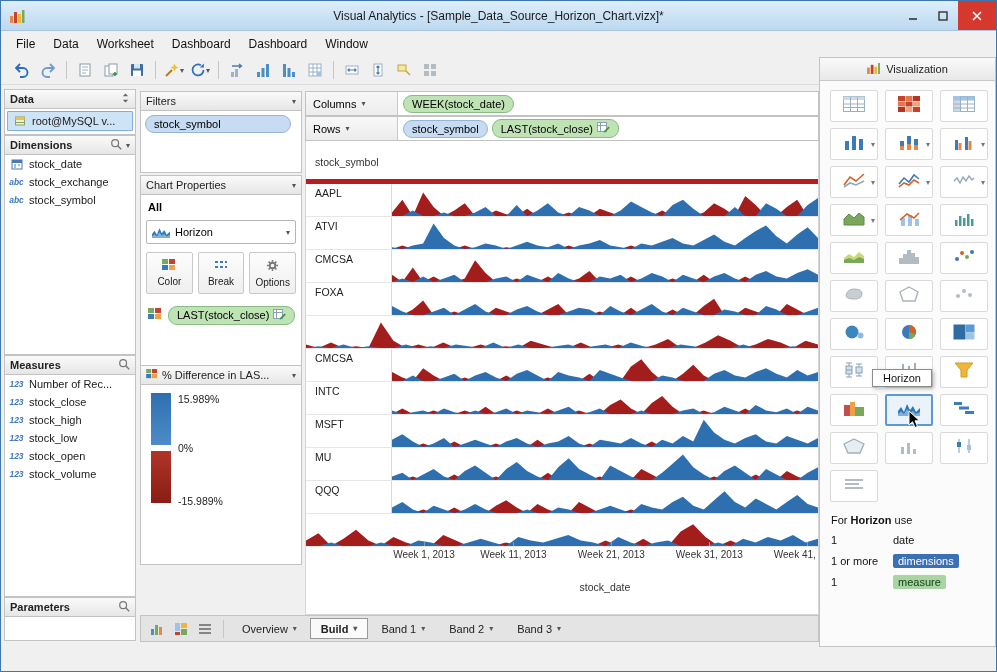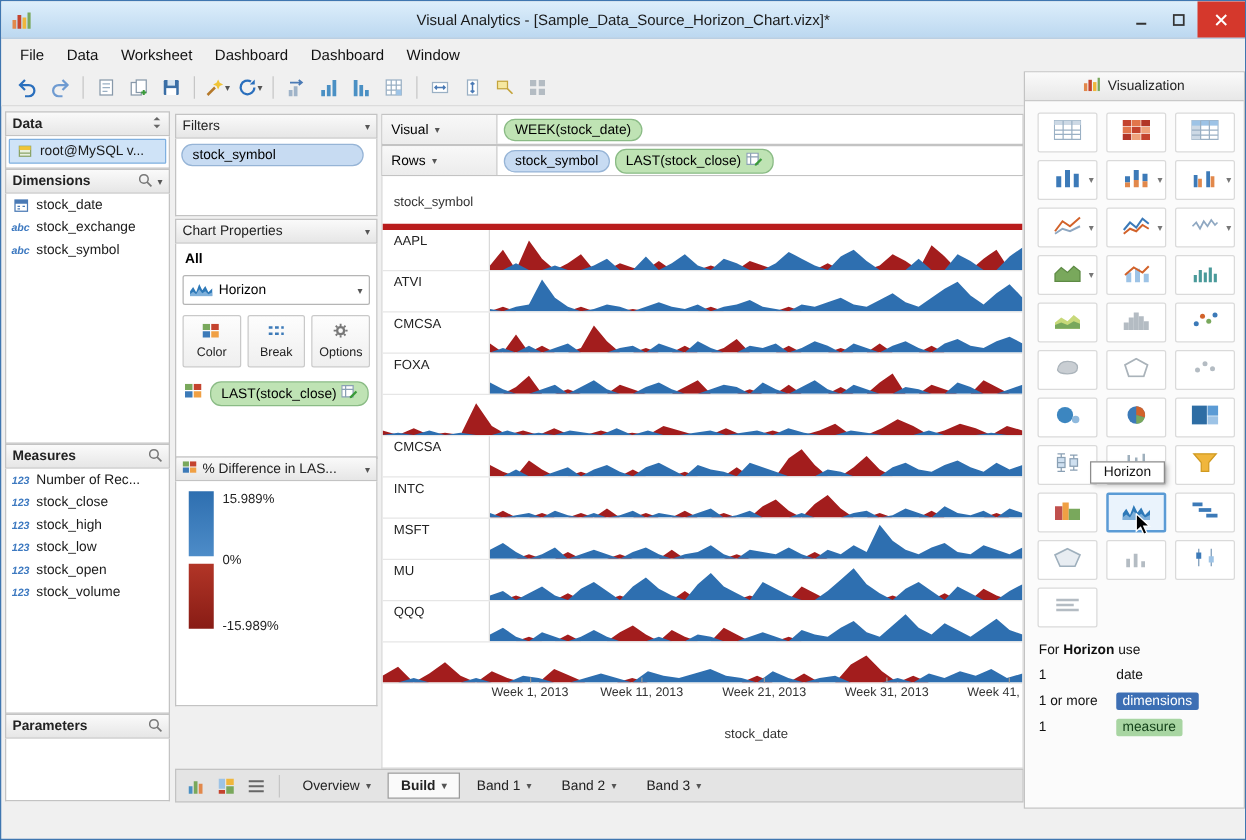--- a/index.html
+++ b/index.html
@@ -21,21 +21,21 @@
   .main{position:relative;height:588px;}
   
   .panel-header{height:20px;background:linear-gradient(#fafafa,#e6e6e6);border:1px solid #c3c3c3;display:flex;align-items:center;padding:0 5px;font-size:11px;color:#222;box-sizing:border-box;gap:4px;}
   .bold{font-weight:bold;}
   .spacer{flex:1;}
   
   .left-panel{position:absolute;left:3px;top:4px;width:132px;bottom:32px;display:flex;flex-direction:column;}
   .lp-box{background:#fff;border:1px solid #c3c3c3;border-top:none;box-sizing:border-box;overflow:hidden;}
   .conn-box{height:26px;}
   .dims-box{height:200px;}
-  .meas-box{height:196px;}
+  .meas-box{height:222px;}
   .params-box{flex:1;}
   .list-item{display:flex;align-items:center;height:18px;padding:0 3px;font-size:11px;color:#1a1a1a;gap:4px;white-space:nowrap;overflow:hidden;}
   .li-icon{width:17px;min-width:17px;display:flex;justify-content:center;color:#3d79c0;font-style:italic;font-size:8.5px;font-weight:bold;}
   .conn-item{margin:2px;background:#cfe3f7;border:1px solid #7fb0e0;height:20px;box-sizing:border-box;border-radius:1px;}
   
   .mid-panel{position:absolute;left:139px;top:0;width:162px;bottom:0;}
   .mpanel{position:absolute;left:0;right:0;}
   .mp-body{background:#fff;border:1px solid #c3c3c3;border-top:none;box-sizing:border-box;position:relative;}
   .pill{display:inline-flex;align-items:center;gap:4px;border-radius:9px;padding:2px 8px;font-size:11px;border:1px solid;white-space:nowrap;}
   .pill-green{background:#bfe3b4;border-color:#8abb85;}
@@ -431,21 +431,21 @@
           <span class="lg-label" style="top:8px">15.989%</span>
           <span class="lg-label" style="top:57px">0%</span>
           <span class="lg-label" style="top:110px">-15.989%</span>
         </div>
       </div>
     </div>
 
     <div class="center">
       <div class="shelf" style="top:6px">
         <div class="shelf-label">
-          <span>Visual</span>
+          <span>Columns</span>
           <span class="hdr-caret">▾</span>
         </div>
         <div class="shelf-pills" id="col-pills">
             <span class="pill pill-green">
               <span>WEEK(stock_date)</span>
             </span>
           </div>
       </div>
       <div class="shelf" style="top:31px">
         <div class="shelf-label">

